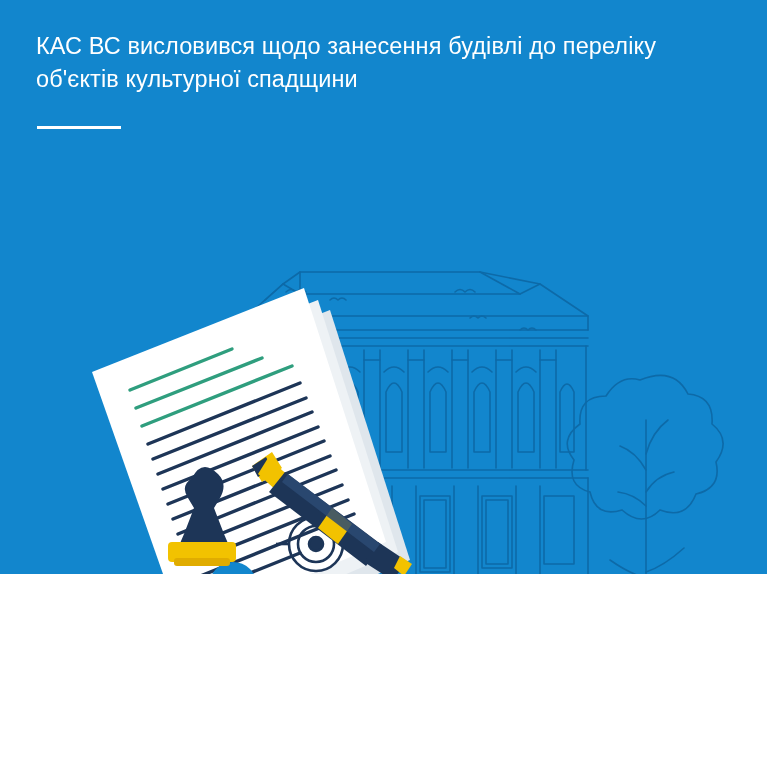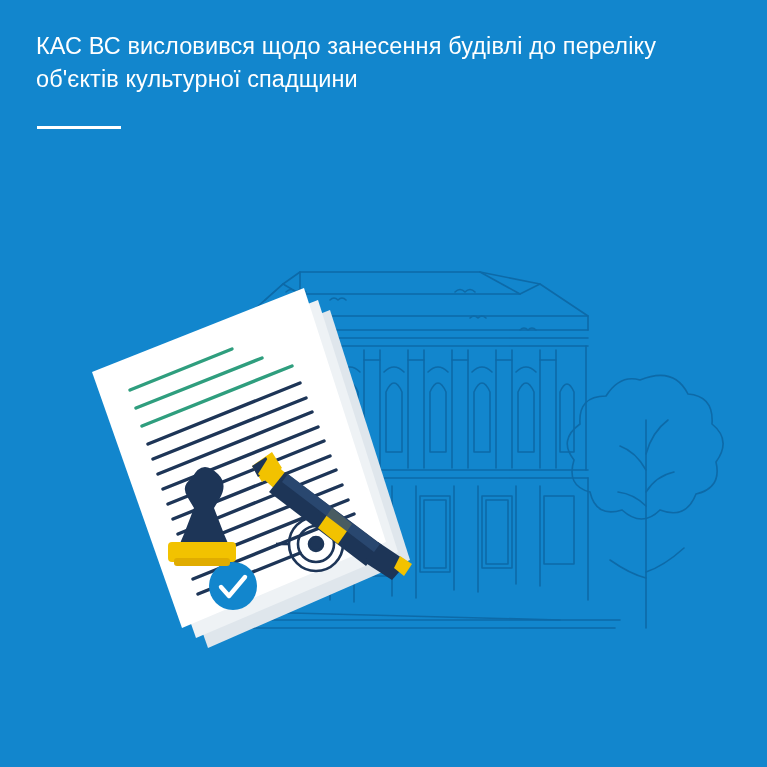--- a/index.html
+++ b/index.html
@@ -3,21 +3,21 @@
 <meta charset="utf-8">
 <style>
   html, body {
     margin: 0;
     padding: 0;
     background: #ffffff;
   }
   .poster {
     position: relative;
     width: 767px;
-    height: 767px;
+    height: 574px;
     background: #1286cd;
     overflow: hidden;
     font-family: "Liberation Sans", sans-serif;
   }
   .headline {
     position: absolute;
     left: 36px;
     top: 30px;
     width: 700px;
     color: #ffffff;

